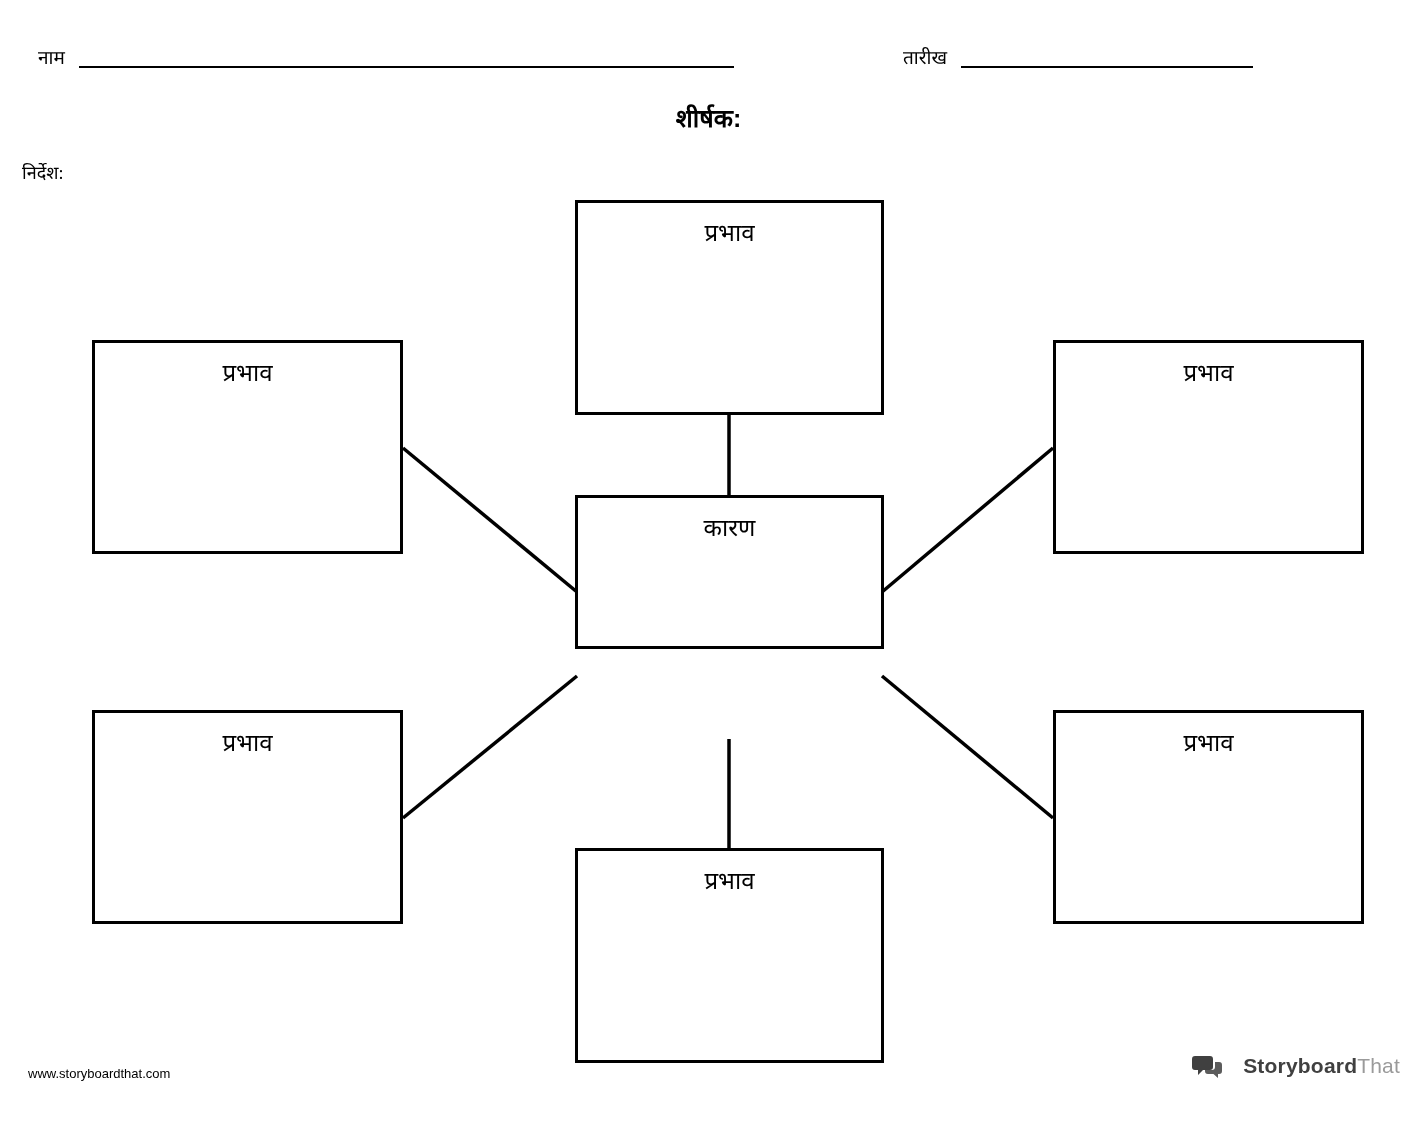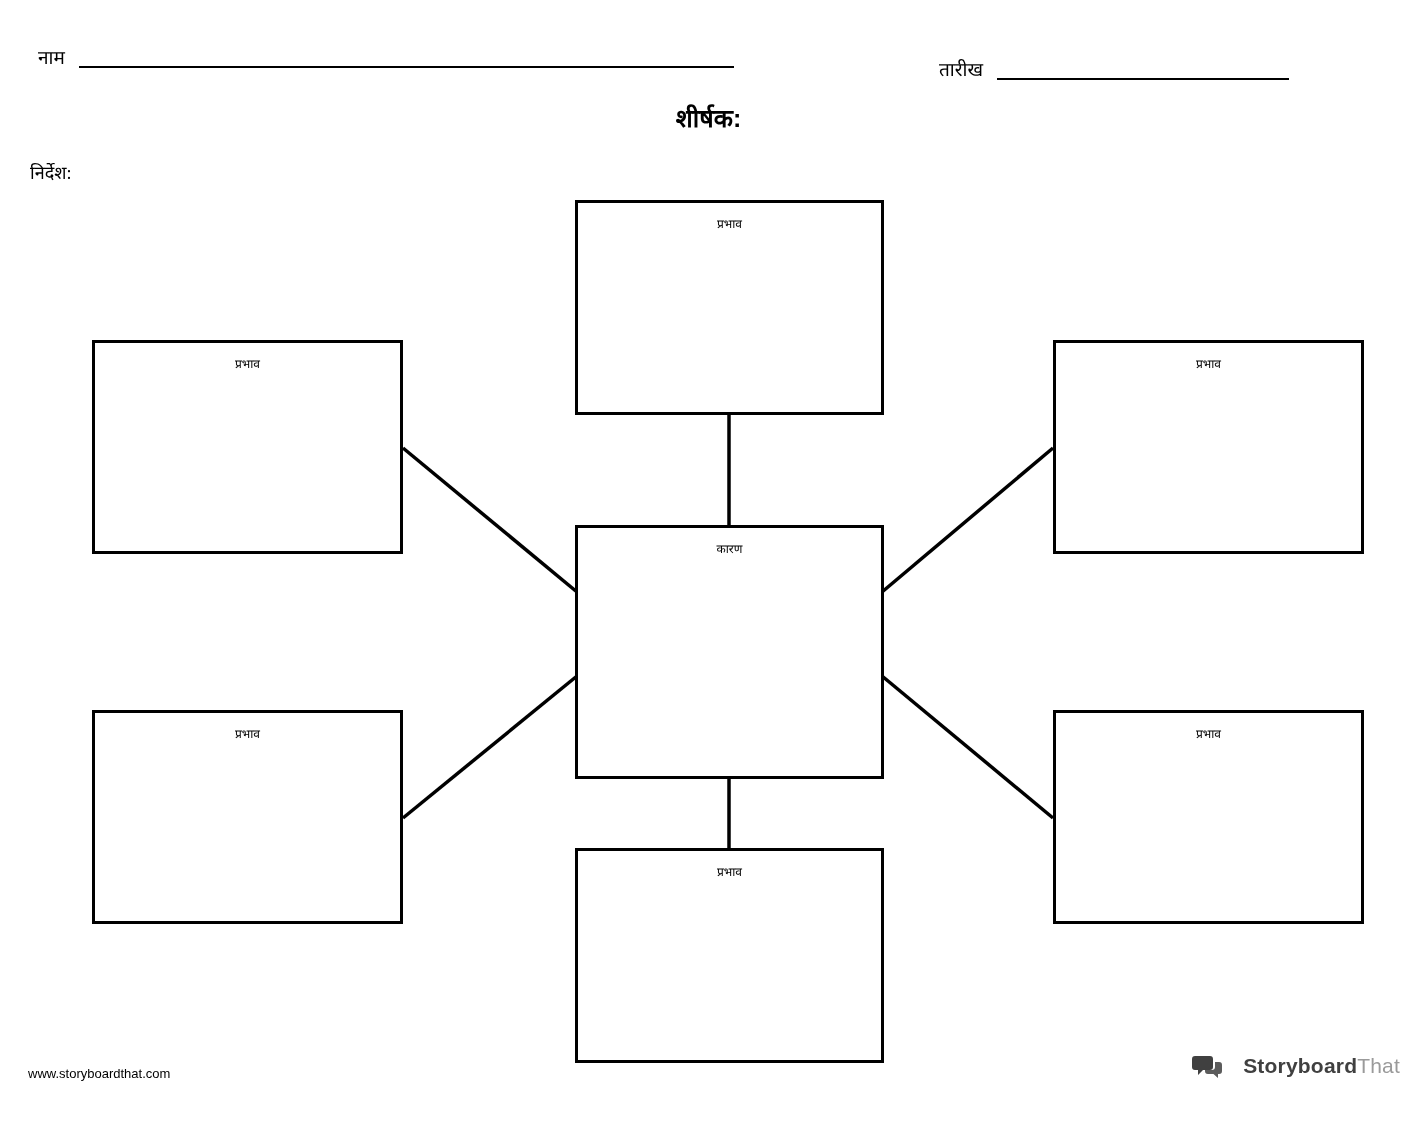--- a/index.html
+++ b/index.html
@@ -17,41 +17,41 @@
   }
 
   
   .header-field {
     position: absolute;
     display: flex;
     align-items: flex-start;
     font-size: 19px;
   }
   .field-name { left: 38px; top: 44px; }
-  .field-date { left: 903px; top: 56px; margin-left: 36px; }
+  .field-date { left: 903px; top: 44px; }
   .field-label { white-space: nowrap; padding-bottom: 2px; }
   .field-line {
     border-bottom: 2px solid #000000;
     height: 24px;
     margin-left: 14px;
   }
   .field-name .field-line { width: 655px; }
   .field-date .field-line { width: 292px; }
 
   .page-title {
     position: absolute;
     left: 0; right: 8px;
     top: 100px;
     text-align: center;
     font-size: 25px;
     font-weight: bold;
   }
   .instructions {
     position: absolute;
-    left: 30px;
+    left: 22px;
     top: 160px;
     font-size: 18px;
     font-family: Liberation Serif, serif;
   }
 
   
   .connectors {
     position: absolute;
     left: 0; top: 0;
     width: 1425px;
@@ -63,26 +63,26 @@
   .node {
     position: absolute;
     background: #ffffff;
     border: 3.5px solid #000000;
   }
   .node-label {
     position: absolute;
     left: 0; right: 0;
     top: 12px;
     text-align: center;
-    font-size: 12px;
+    font-size: 24px;
   }
   .node-top-center    { left: 575px;  top: 200px; width: 309px; height: 215px; }
   .node-left-upper    { left: 92px;   top: 340px; width: 311px; height: 214px; }
   .node-right-upper   { left: 1053px; top: 340px; width: 311px; height: 214px; }
-  .node-center        { left: 575px;  top: 525px; width: 309px; height: 254px; }
+  .node-center        { left: 575px;  top: 495px; width: 309px; height: 154px; }
   .node-left-lower    { left: 92px;   top: 710px; width: 311px; height: 214px; }
   .node-right-lower   { left: 1053px; top: 710px; width: 311px; height: 214px; }
   .node-bottom-center { left: 575px;  top: 848px; width: 309px; height: 215px; }
 
   
   .footer-url {
     position: absolute;
     left: 28px;
     top: 1066px;
     font-size: 13px;

